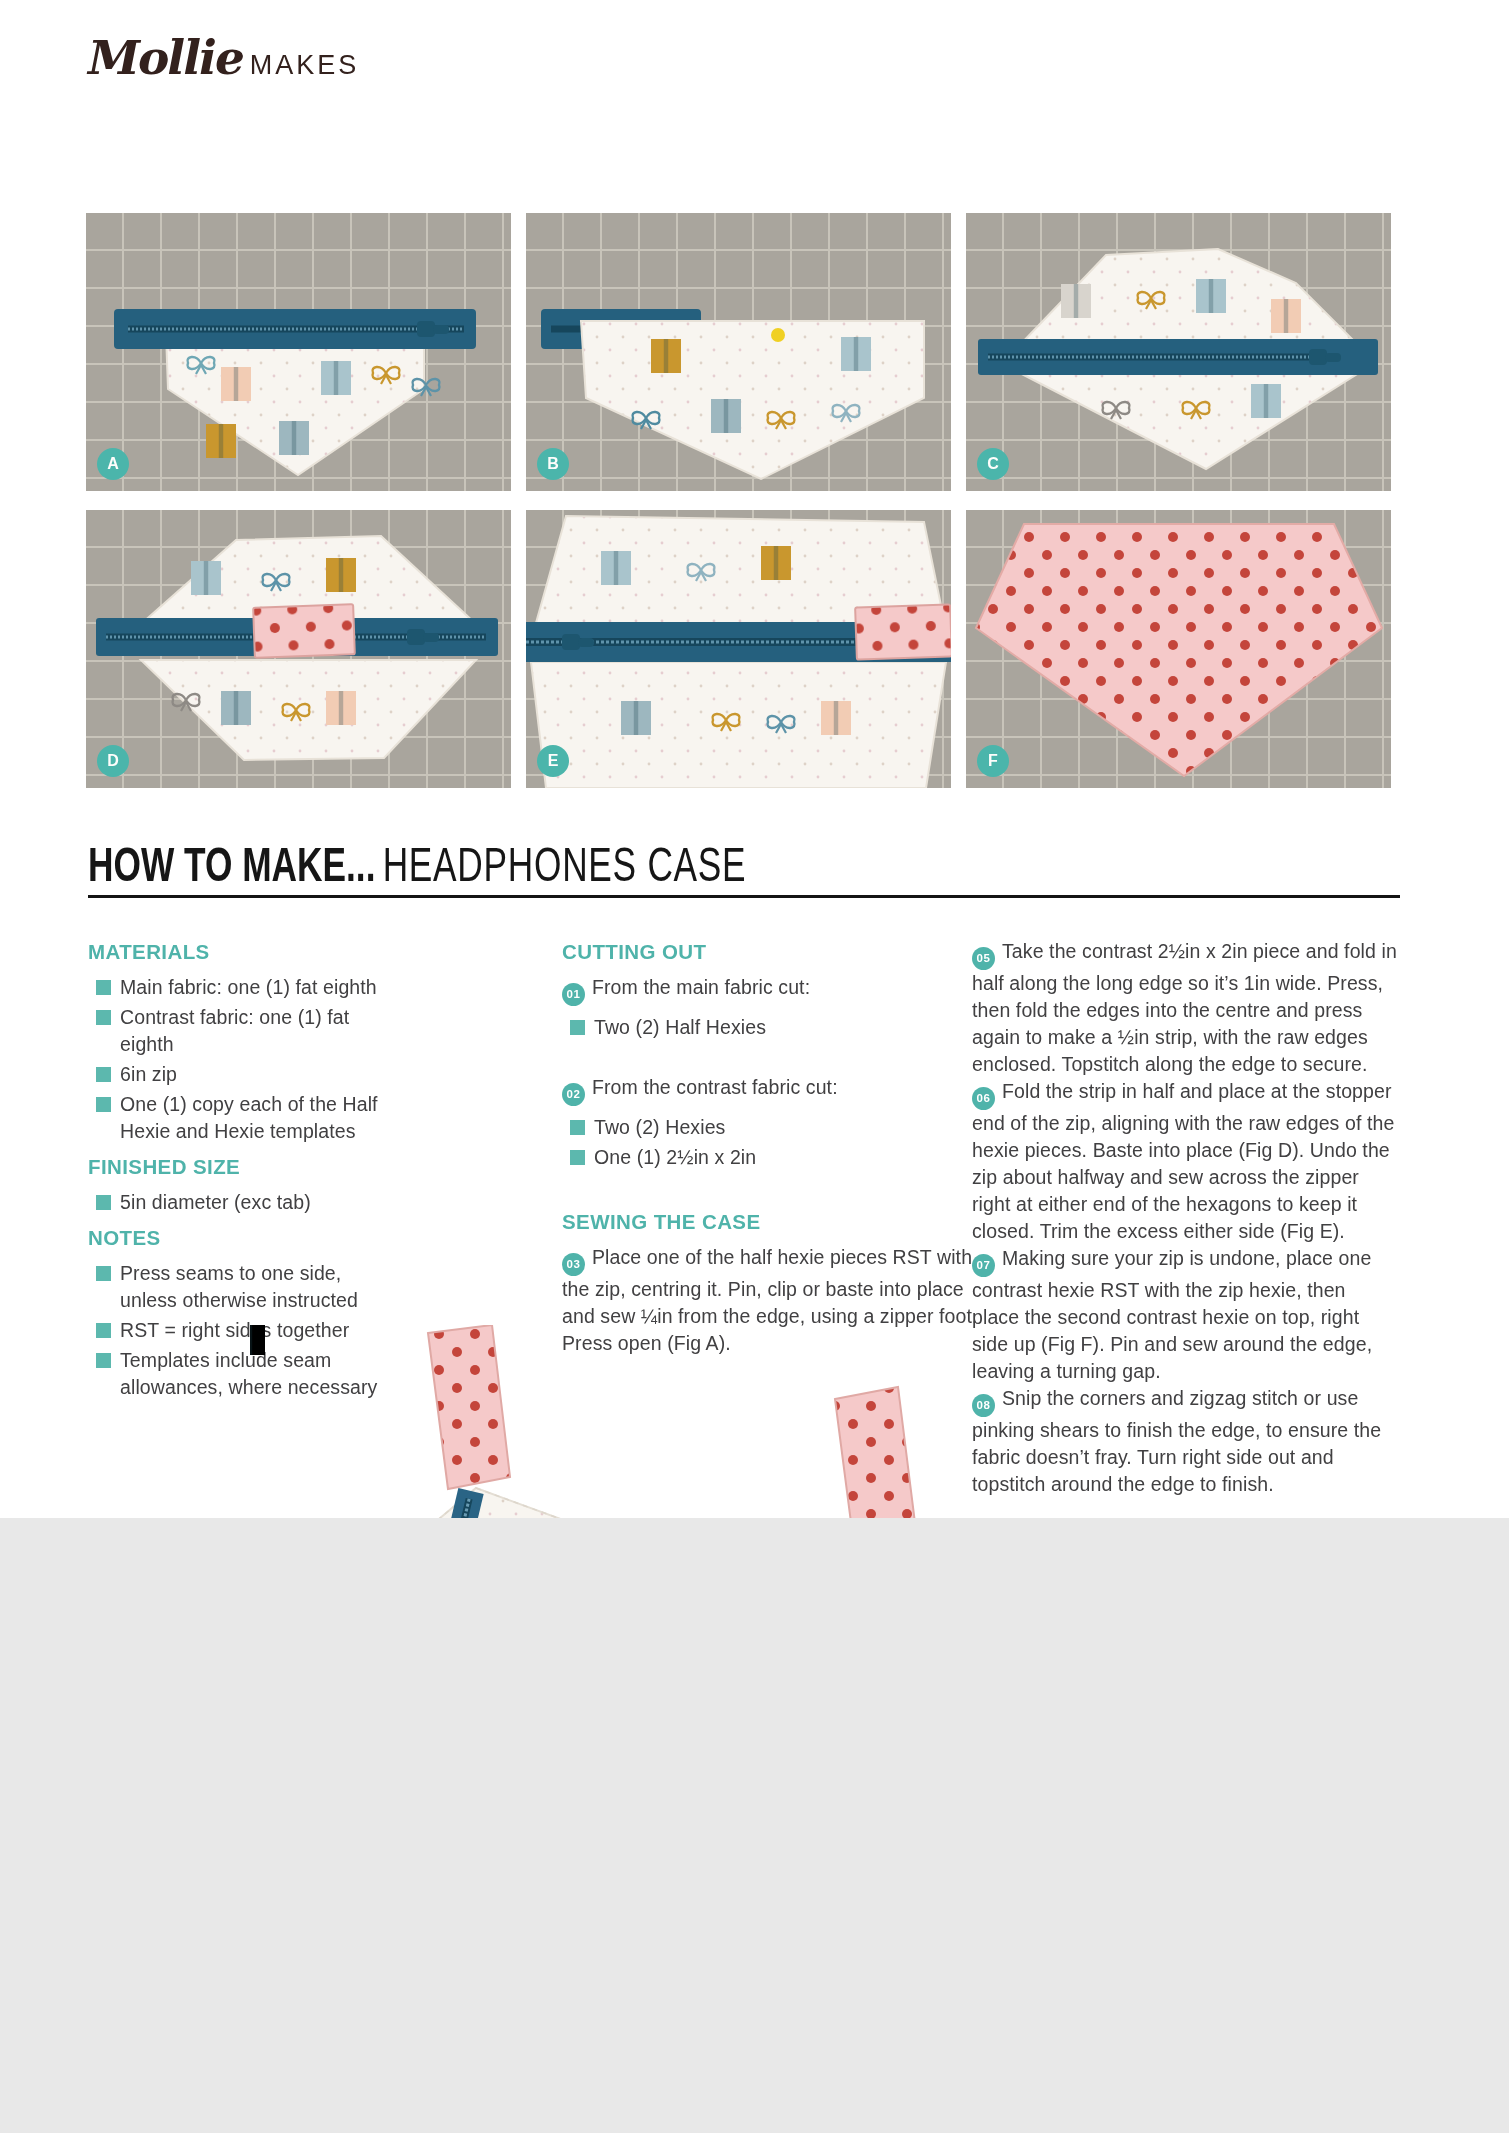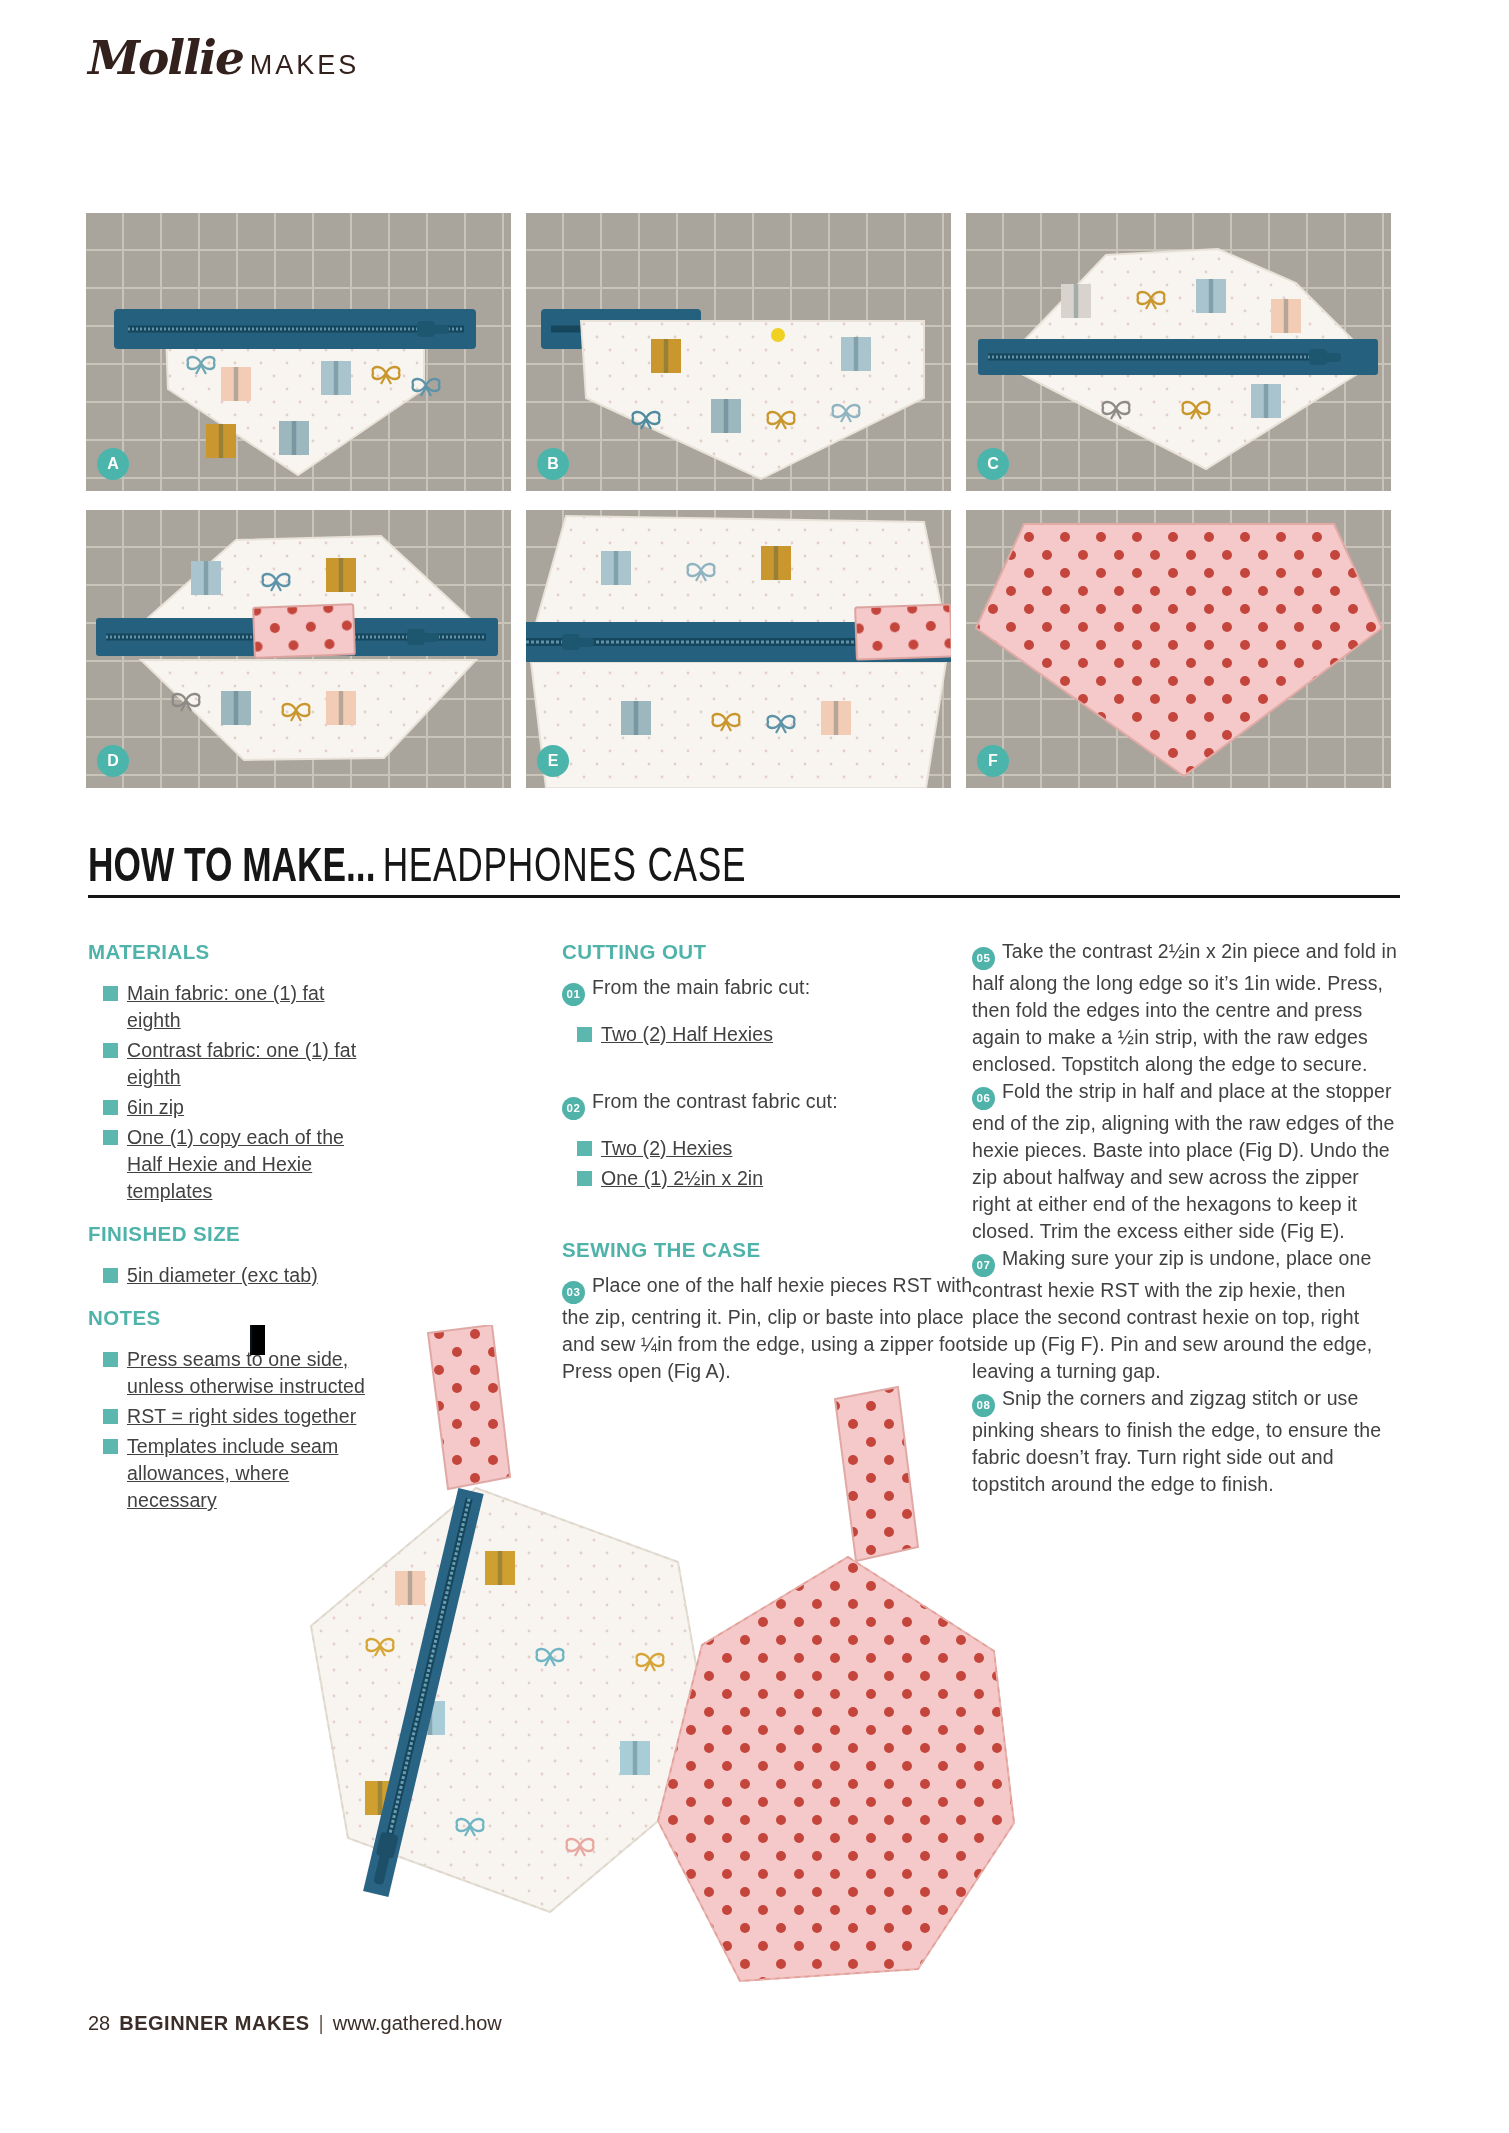--- a/index.html
+++ b/index.html
@@ -1,16 +1,16 @@
 <!DOCTYPE html>
 <html><head>
 <meta charset="utf-8">
 <style>
   html,body{margin:0;padding:0;background:#e8e8e8;}
-  .page{position:relative;width:1509px;height:2133px;background:#ffffff;overflow:hidden;
+  .page{position:relative;width:1509px;height:1518px;background:#ffffff;overflow:hidden;
         font-family:"Liberation Sans",sans-serif;color:#414042;}
   
   .logo{position:absolute;left:88px;top:30px;display:flex;align-items:baseline;color:#33211d;}
   .logo-script{font-family:"DejaVu Serif",serif;font-style:italic;font-weight:700;font-size:47px;letter-spacing:-2px;}
   .logo-rest{font-size:27px;font-weight:500;letter-spacing:3px;margin-left:7px;}
   
   .photo-grid{position:absolute;left:86px;top:213px;width:1305px;display:grid;
               grid-template-columns:425px 425px 425px;grid-column-gap:15px;grid-row-gap:19px;}
   .photo{position:relative;margin:0;width:425px;height:278px;overflow:hidden;}
   .photo svg{display:block;width:100%;height:100%;}
@@ -22,21 +22,21 @@
   .h1-bold{font-size:49px;font-weight:900;letter-spacing:0;}
   .h1-light{font-size:49px;font-weight:400;letter-spacing:1px;margin-left:10px;}
   .rule{position:absolute;left:88px;top:895px;width:1312px;height:3px;background:#141414;}
   
   .col{position:absolute;top:938px;font-size:19.5px;line-height:27px;letter-spacing:.1px;}
   .col1{left:88px;width:306px;}
   .col2{left:562px;width:420px;}
   .col3{left:972px;width:426px;}
   h2.sec{color:#4fb3aa;font-size:20.5px;font-weight:700;letter-spacing:.4px;margin:0 0 9px 0;}
   .mt1{margin-top:36px;}.mt2{margin-top:26px;}
-  ul.blist{list-style:none;margin:15px;padding:0;text-decoration:underline;}
+  ul.blist{list-style:none;margin:8px;padding:0;}
   ul.blist li{display:flex;gap:9px;margin:0 0 3px 0;}
   .sq{width:15px;height:15px;background:#5cb8ae;flex:0 0 auto;margin-top:6px;}
   p.step{margin:0;}
   .num-badge{display:inline-flex;align-items:center;justify-content:center;width:23px;height:23px;
              border-radius:50%;background:#4fb3aa;color:#fff;font-size:11.5px;font-weight:700;
              margin-right:7px;vertical-align:-4px;letter-spacing:.5px;flex:0 0 auto;text-align:right;}
   .sp1{height:25px;}.sp2{height:29px;}
   
   .finished{position:absolute;left:250px;top:1325px;width:770px;height:685px;}
   .finished svg{display:block;width:100%;height:100%;}

